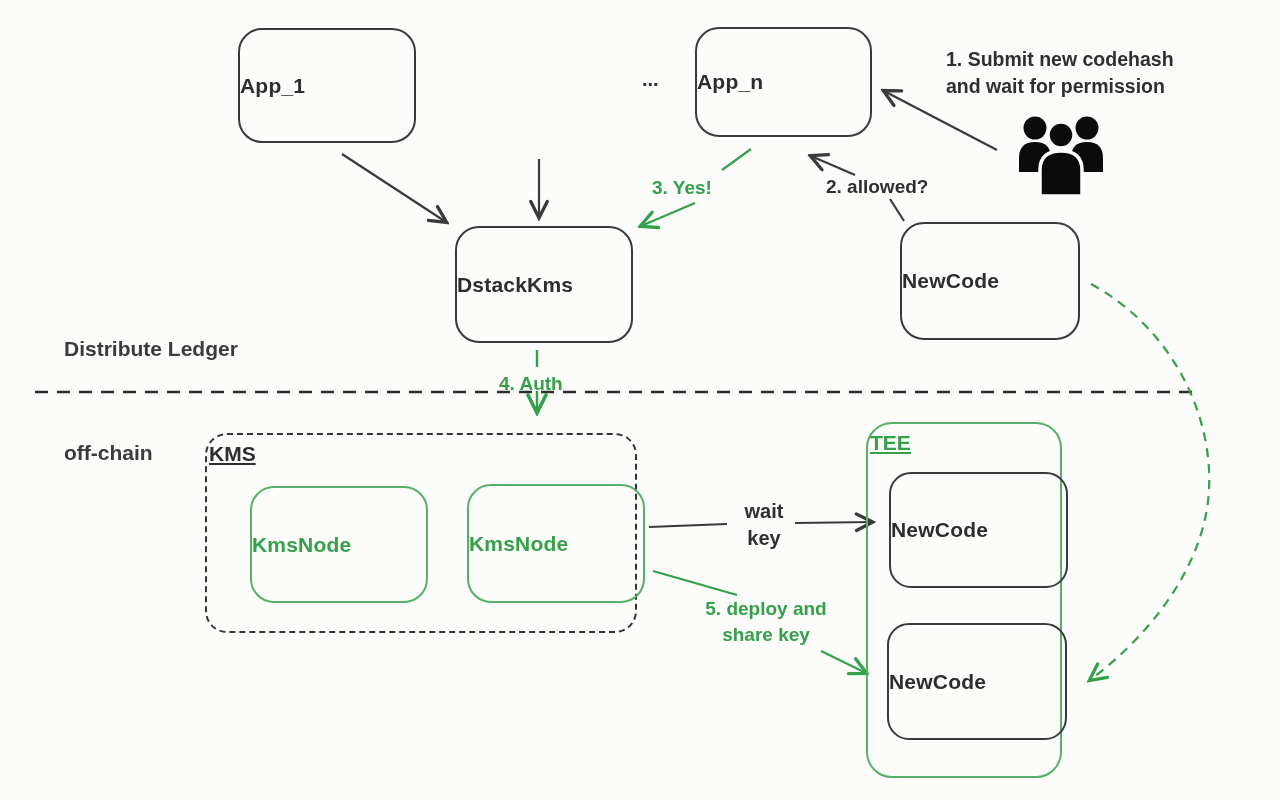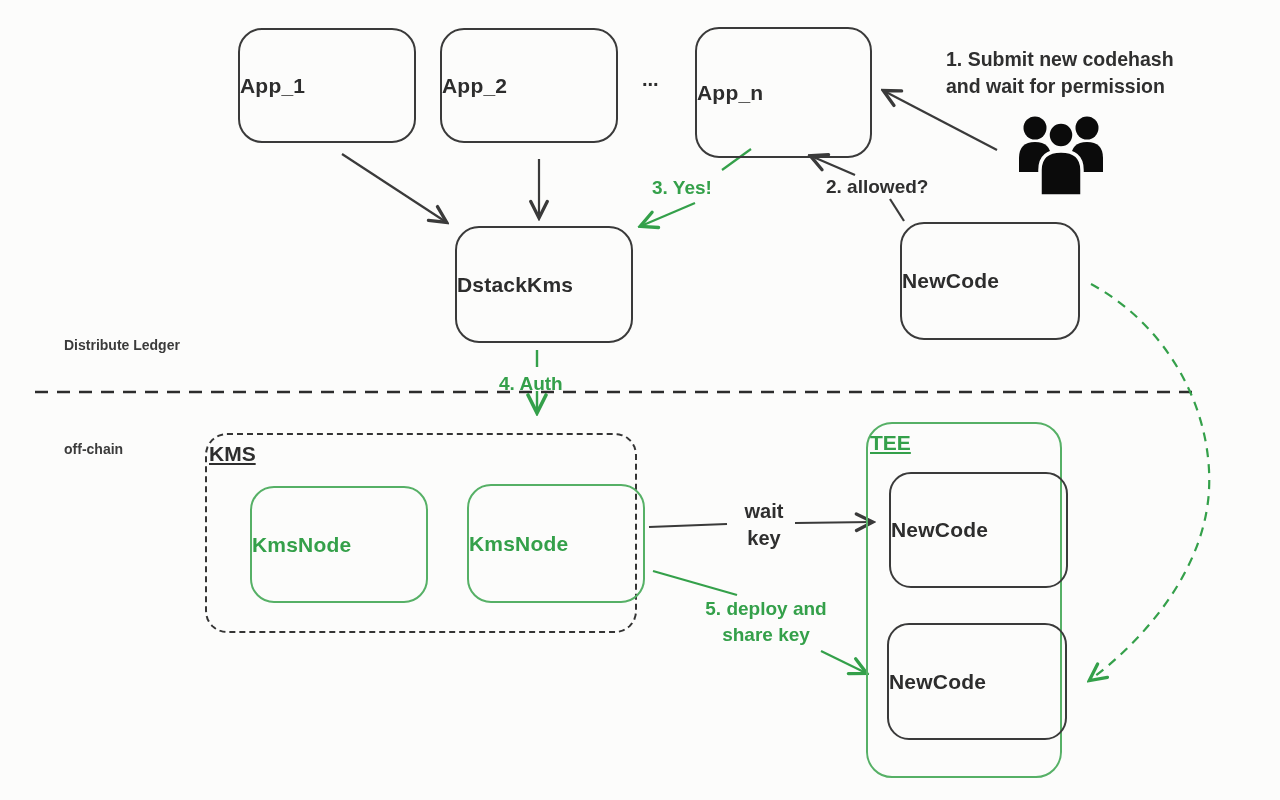--- a/index.html
+++ b/index.html
@@ -55,21 +55,21 @@
   .group-tee .group-label{color:var(--green);}
   .ann{
     position:absolute;
     font-size:19px;font-weight:700;color:#2f2f2f;
     white-space:pre-line;line-height:27px;
   }
   .ann.green{color:var(--green);}
   .ann.center{text-align:center;}
   .region-label{
     position:absolute;
-    font-size:14px;font-weight:700;color:#3b3b3b;
+    font-size:21px;font-weight:700;color:#3b3b3b;
   }
   .ellipsis{
     position:absolute;font-size:20px;font-weight:700;color:#2d2d2d;
   }
   .users-icon{position:absolute;}
 </style>
 </head>
 <body>
 
 <div class="canvas">
@@ -106,25 +106,22 @@
 
     <path d="M653,571 L737,595" stroke="#34a04a" stroke-width="2.2" fill="none"></path>
     <path d="M821,651 L866,673" stroke="#34a04a" stroke-width="2.2" fill="none" marker-end="url(#mGreen)"></path>
 
     <path d="M1091,284 C1170,327 1213,412 1209,490 C1205,567 1148,637 1090,680" stroke="#34a04a" stroke-width="2.2" fill="none" stroke-dasharray="9 7" marker-end="url(#mGreen)"></path>
   </svg>
 
   <div class="node" style="left:238px;top:28px;width:178px;height:115px;">
     <span>App_1</span>
   </div>
-  <div class="node" style="left:440px;top:28px;width:178px;height:115px;">
-    <span>App_2</span>
-  </div>
   <div class="ellipsis" style="left:642px;top:68px;">...</div>
-  <div class="node" style="left:695px;top:27px;width:177px;height:131px;">
+  <div class="node" style="left:695px;top:27px;width:177px;height:110px;">
     <span>App_n</span>
   </div>
 
   <div class="node" style="left:455px;top:226px;width:178px;height:117px;">
     <span>DstackKms</span>
   </div>
   <div class="node" style="left:900px;top:222px;width:180px;height:118px;">
     <span>NewCode</span>
   </div>
 

